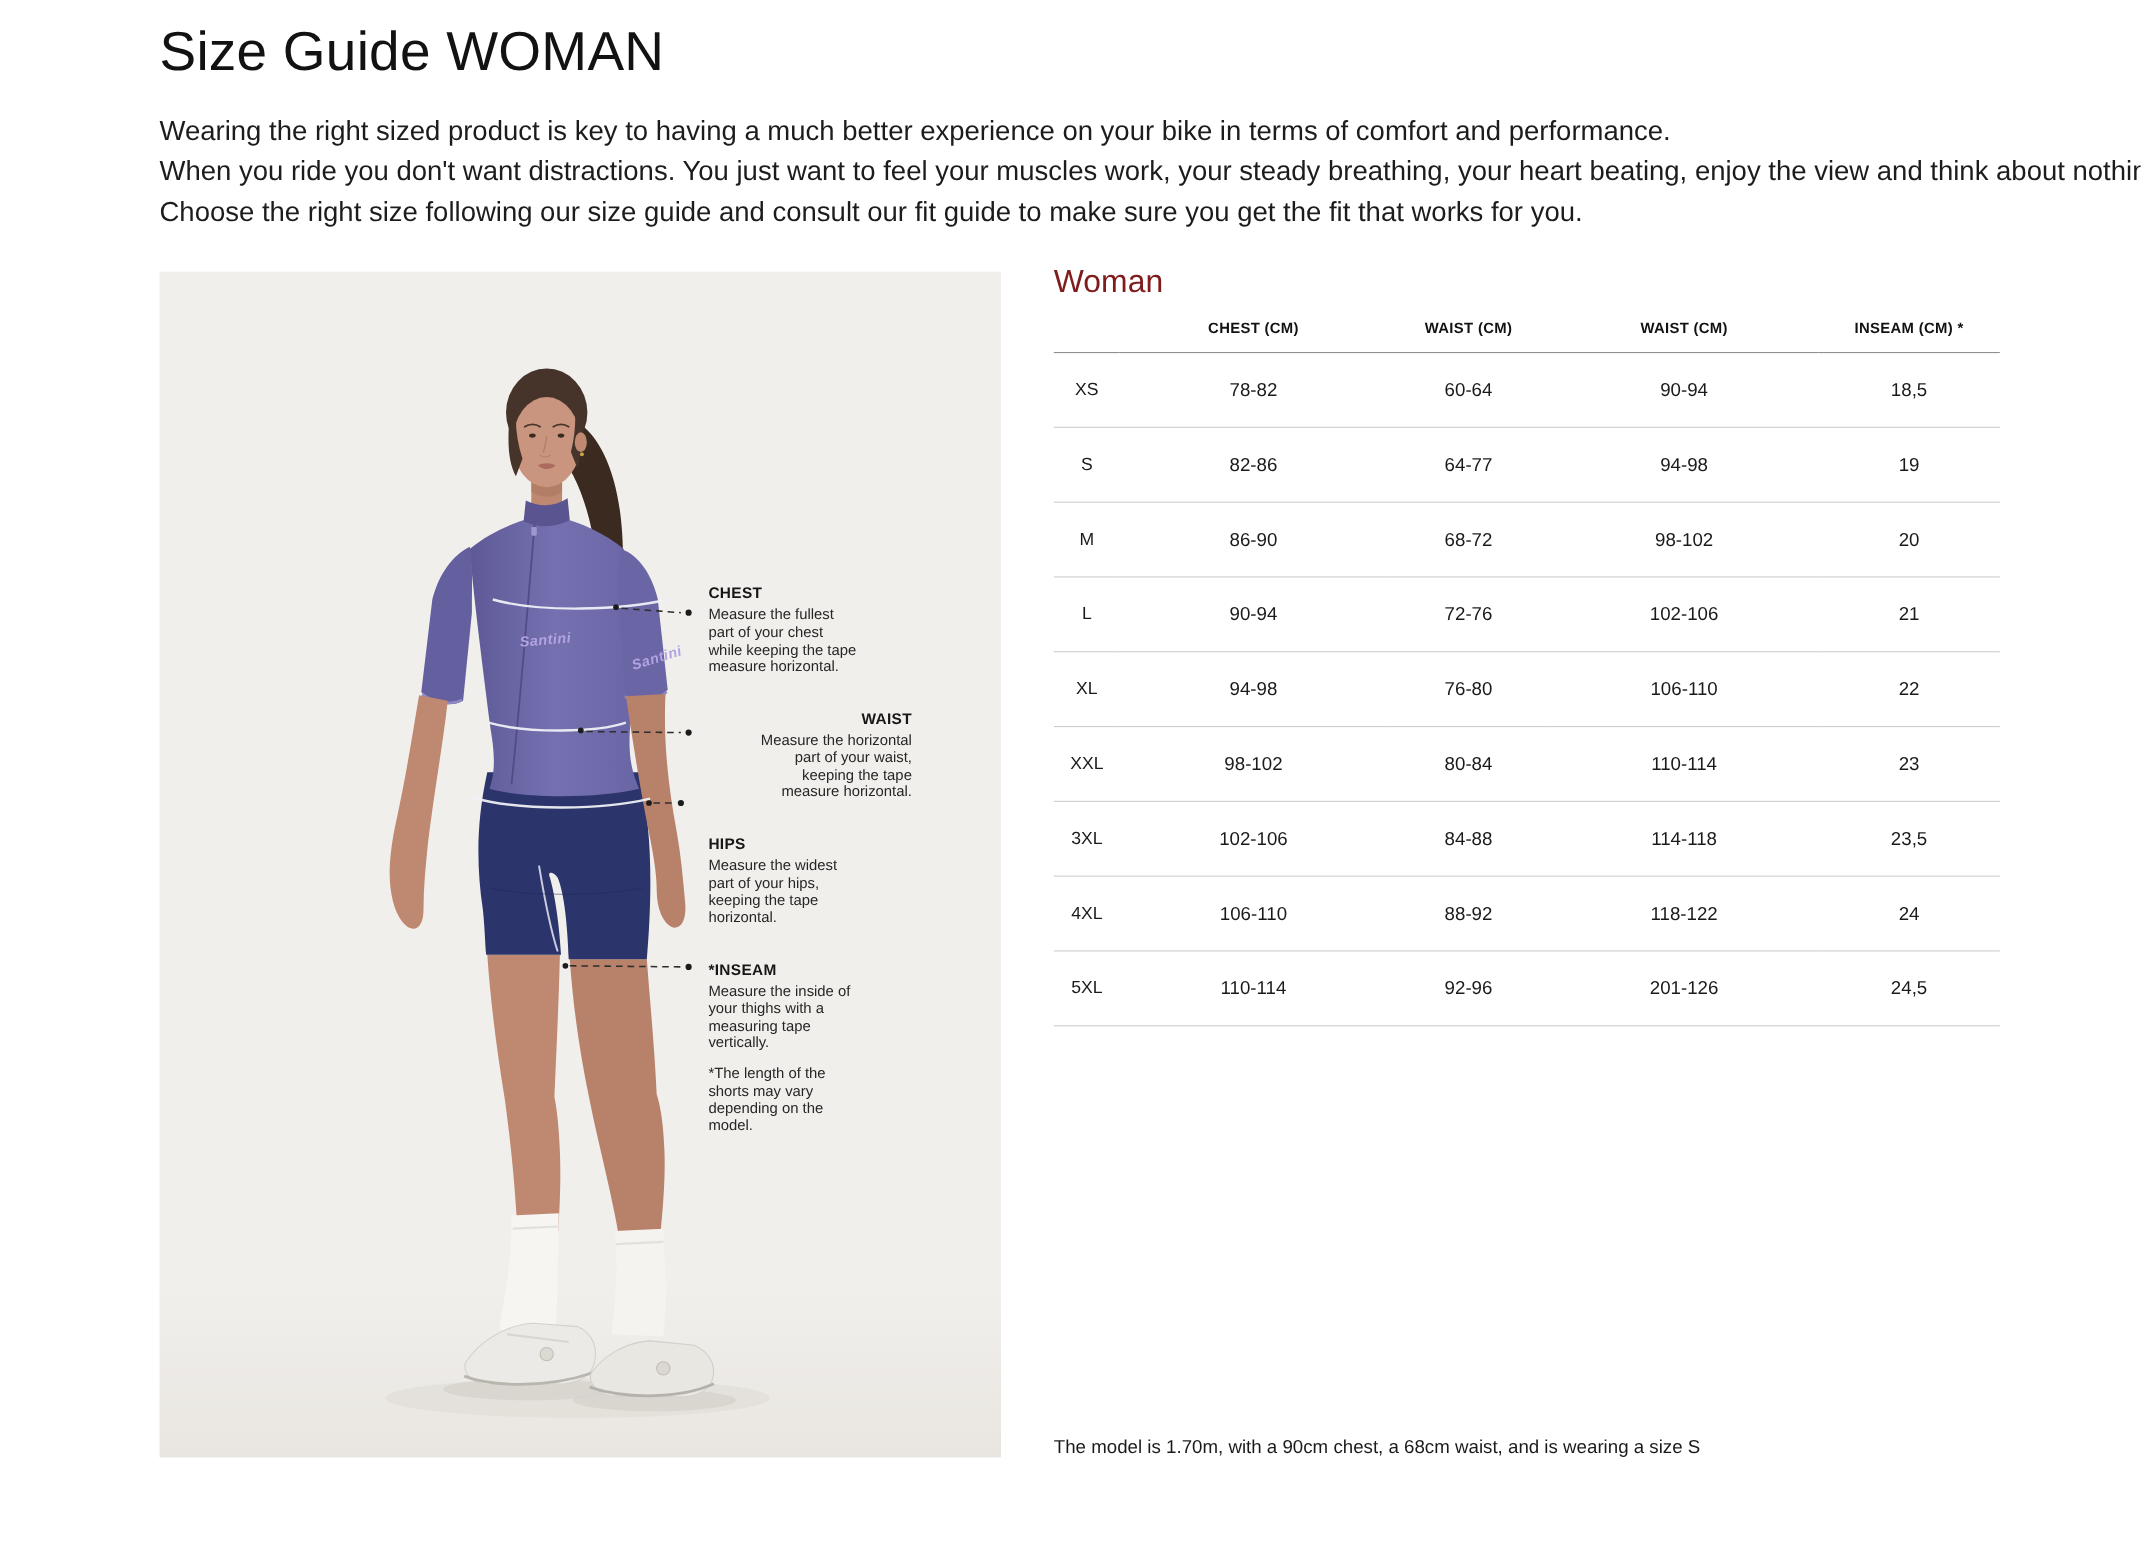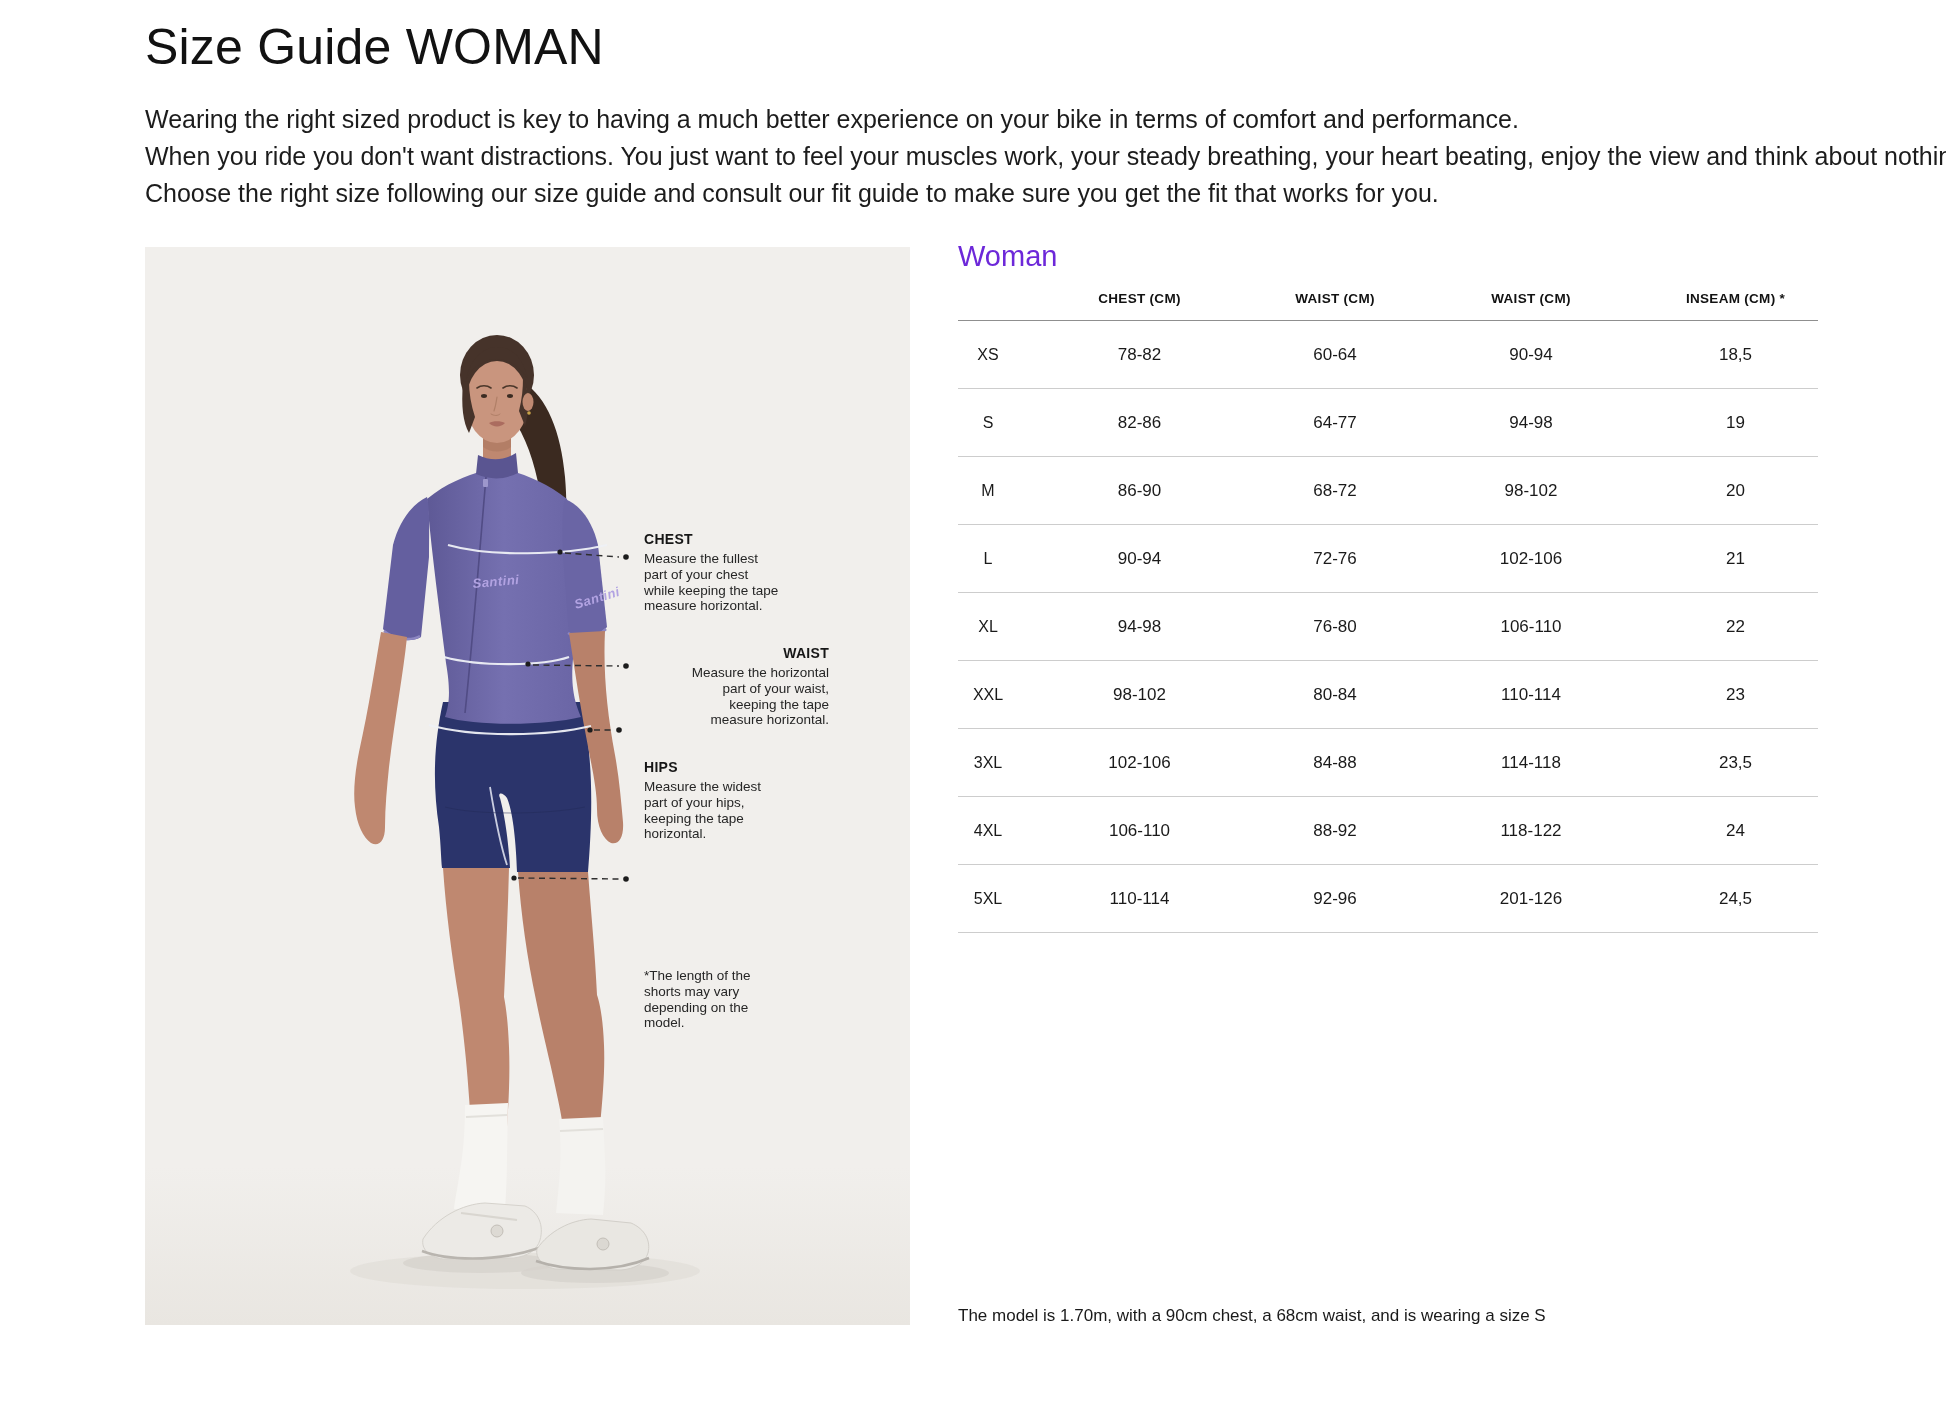--- a/index.html
+++ b/index.html
@@ -36,21 +36,21 @@
   .annot-line {
     font-size:13.5px; line-height:15.8px; color:#262626; white-space:nowrap;
   }
   .annot-chest  { top:284px; }
   .annot-waist  { top:398px;text-align:right; }
   .annot-hips   { top:512px; }
   .annot-inseam { top:626px; }
   .annot-note   { top:721px; }
   
   .table-wrap { position:absolute; left:958px; top:240px; width:860px; }
-  .table-title { font-size:29px; font-weight:500; color:#6d28d9; }
+  .table-title { font-size:29px; font-weight:500; color:#7f1d1d; }
   table.sizes { border-collapse:collapse; table-layout:fixed; width:860px; margin-top:10px; }
   table.sizes th {
     font-size:13.5px; font-weight:700; letter-spacing:.3px; color:#121212;
     text-align:center; padding:8px 0 14px 0;
     border-bottom:1.5px solid #8f8f8f;
   }
   table.sizes td {
     height:68px; text-align:center; vertical-align:middle;
     font-size:17px; color:#1a1a1a;
     border-bottom:1.5px solid #cdcdcd;
@@ -198,20 +198,27 @@
   </div>
 
   <div class="annot annot-hips">
     <div class="annot-label">HIPS</div>
     <div class="annot-line">Measure the widest</div>
     <div class="annot-line">part of your hips,</div>
     <div class="annot-line">keeping the tape</div>
     <div class="annot-line">horizontal.</div>
   </div>
 
+  <div class="annot annot-inseam">
+    <div class="annot-label">*INSEAM</div>
+    <div class="annot-line">Measure the inside of</div>
+    <div class="annot-line">your thighs with a</div>
+    <div class="annot-line">measuring tape</div>
+    <div class="annot-line">vertically.</div>
+  </div>
 
   <div class="annot annot-note">
     <div class="annot-line">*The length of the</div>
     <div class="annot-line">shorts may vary</div>
     <div class="annot-line">depending on the</div>
     <div class="annot-line">model.</div>
   </div>
 </div>
 
 <div class="table-wrap">

